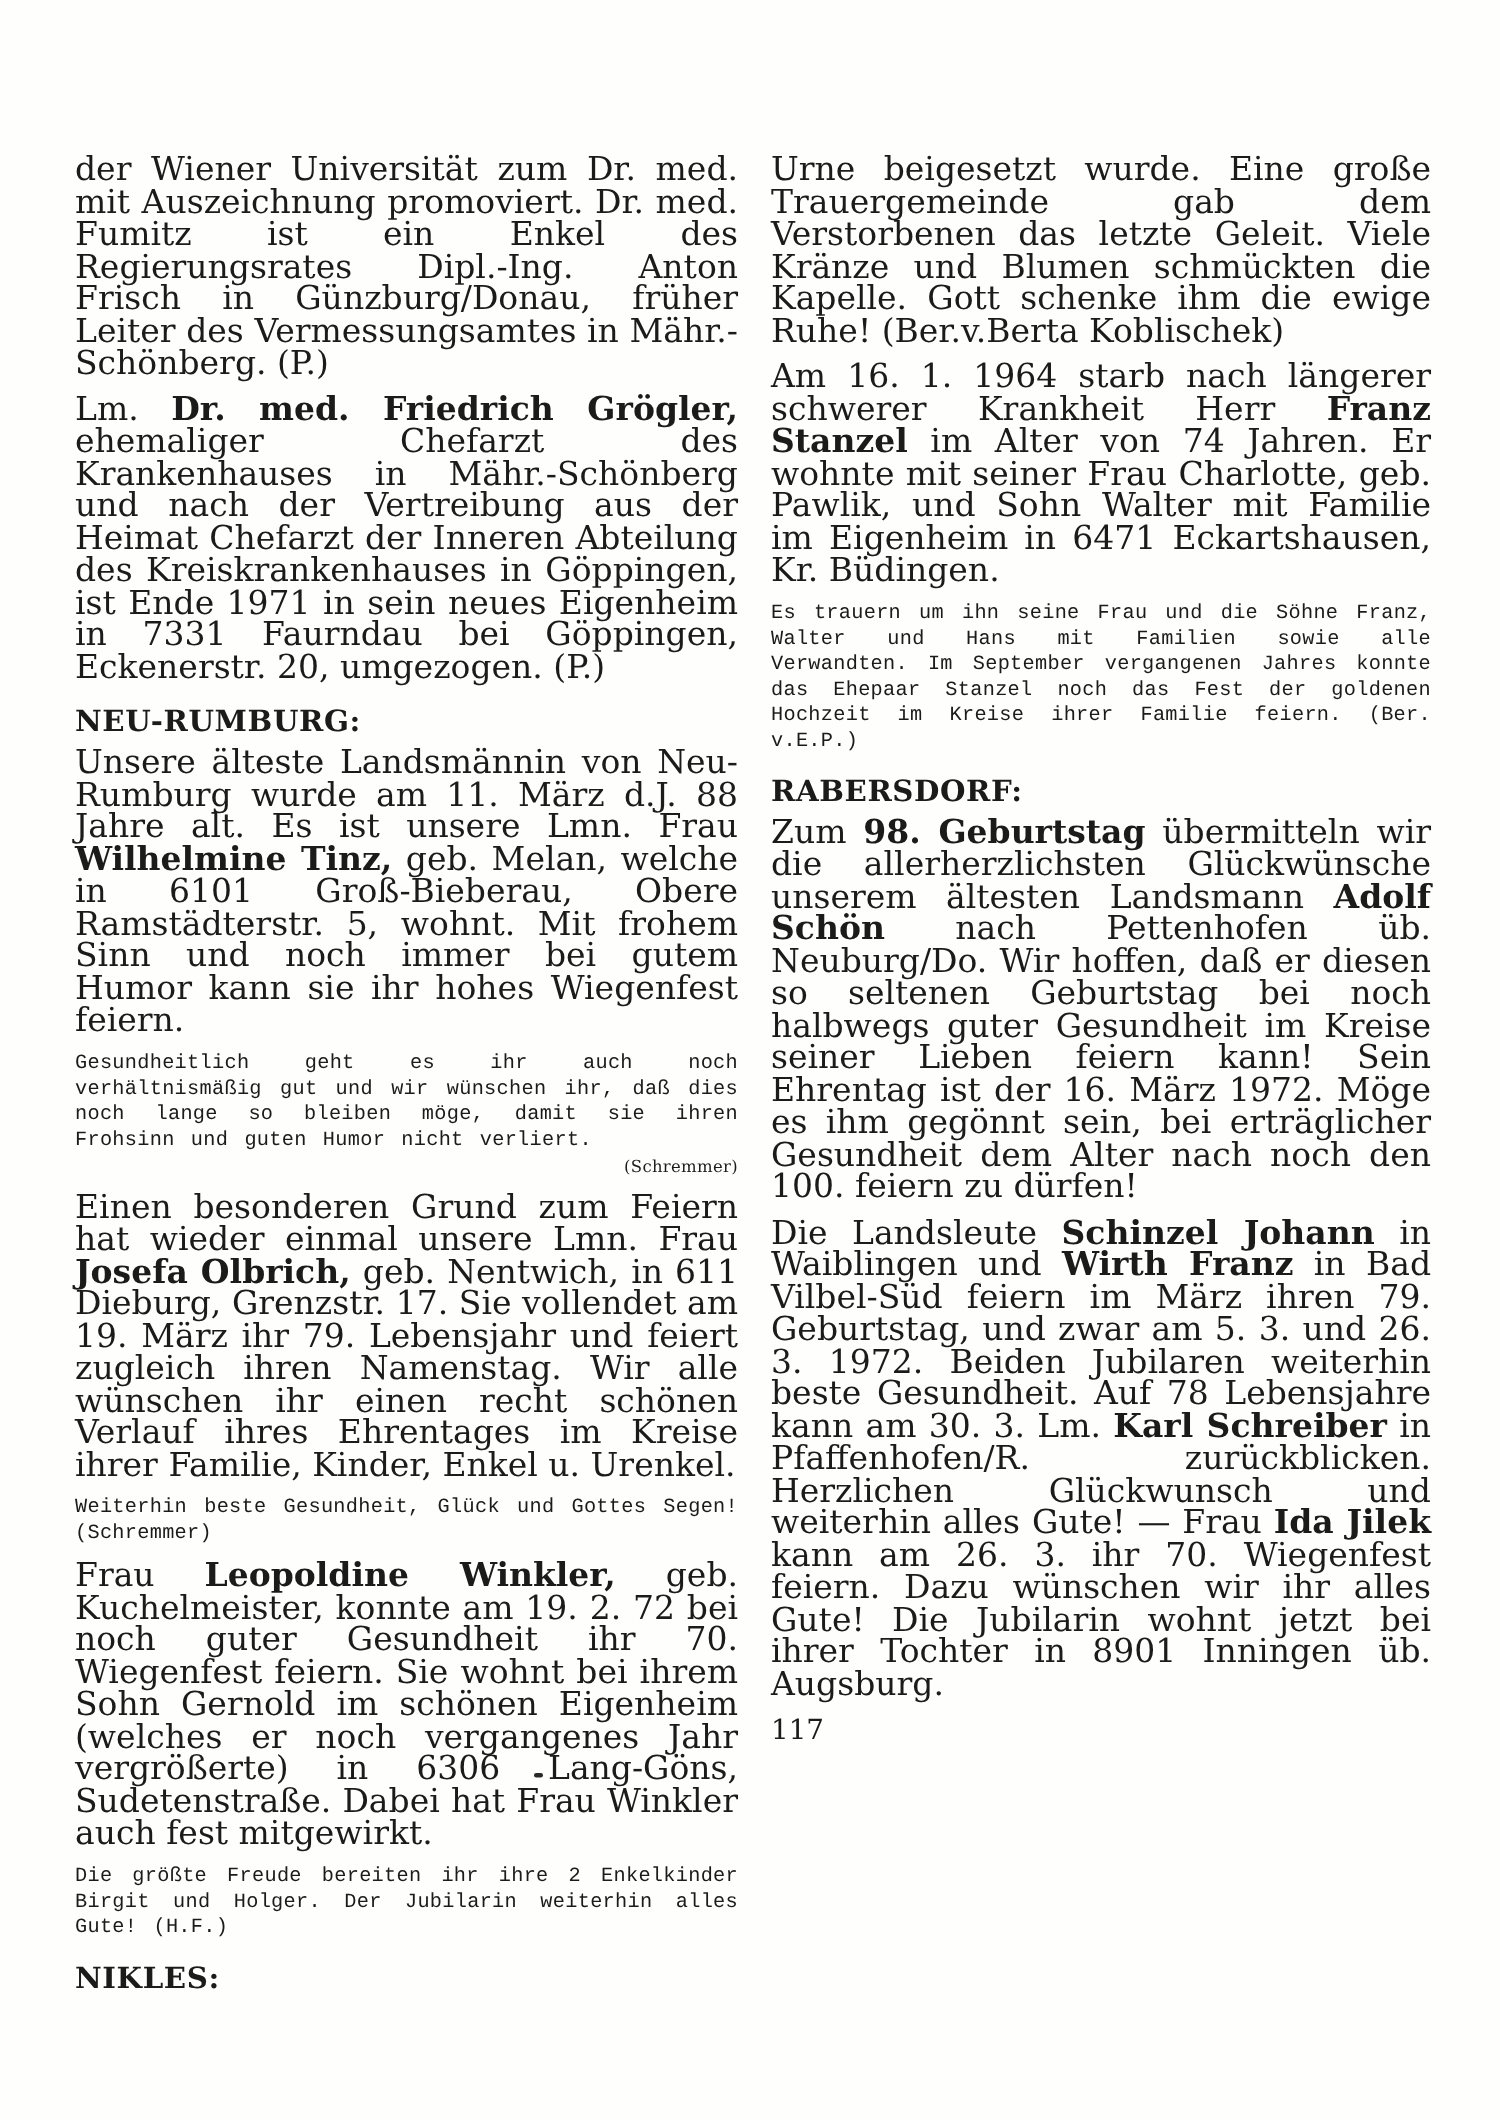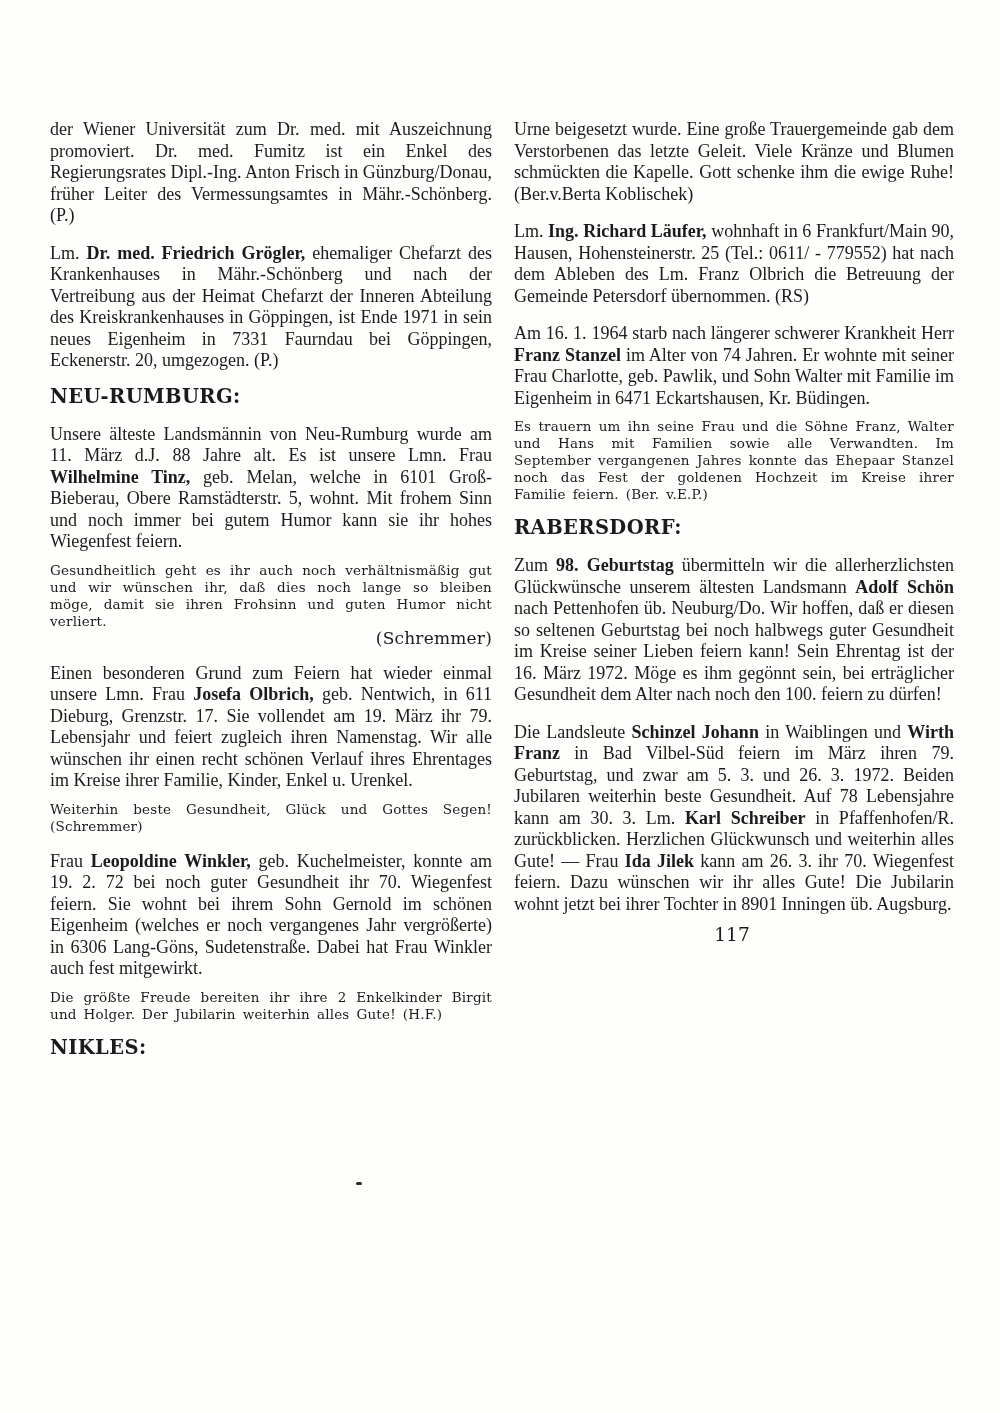--- a/index.html
+++ b/index.html
@@ -18,55 +18,55 @@
     overflow: hidden;
   }
   .column {
     position: absolute;
     top: 103px;
   }
   .column.left  { left: 50px;  width: 442px; }
   .column.right { left: 514px; width: 440px; }
 
   .paragraph {
-    font-size: 18px;
+    font-size: 22px;
     line-height: 21.5px;
     text-align: justify;
-    margin: 16px 0 9px 0;
+    margin: 0 0 9px 0;
     hyphens: auto;
-    font-family: Liberation Serif, serif;
     -webkit-hyphens: auto;
   }
   .small {
     font-size: 13.5px;
     line-height: 17px;
     text-align: justify;
     word-spacing: 2.5px;
     letter-spacing: 0.2px;
     margin: 1px 0 9px 0;
     hyphens: auto;
+    font-family: Liberation Mono, monospace;
     -webkit-hyphens: auto;
   }
   .small_right {
-    font-size: 17px;
+    font-size: 11px;
     line-height: 17px;
     text-align: right;
     letter-spacing: 0.2px;
     margin: -9px 0 9px 0;
   }
   .heading {
     font-size: 19.5px;
     font-weight: bold;
     letter-spacing: 0.4px;
     margin: 13px 0 6px 0;
   }
   .b { font-weight: bold; }
 
   .page-number {
-    text-align: center;
+    text-align: left;
     font-size: 18.5px;
     padding-right: 4px;
   }
   .ink-speck {
     position: absolute;
     left: 356px;
     top: 1182px;
     width: 6px;
     height: 3px;
     background: #2a2a2a;
@@ -86,21 +86,20 @@
       <p class="small_right"><span>(Schremmer)</span></p>
       <p class="paragraph"><span>Einen besonderen Grund zum Feiern hat wieder einmal unsere Lmn. Frau </span><span class="b">Josefa Olbrich,</span><span> geb. Nentwich, in 611 Dieburg, Grenzstr. 17. Sie vollendet am 19. März ihr 79. Lebensjahr und feiert zugleich ihren Namenstag. Wir alle wünschen ihr einen recht schönen Verlauf ihres Ehrentages im Kreise ihrer Familie, Kinder, Enkel u. Urenkel.</span></p>
       <p class="small"><span>Weiterhin beste Gesundheit, Glück und Gottes Segen! (Schremmer)</span></p>
       <p class="paragraph"><span>Frau </span><span class="b">Leopoldine Winkler,</span><span> geb. Kuchelmeister, konnte am 19. 2. 72 bei noch guter Gesundheit ihr 70. Wiegenfest feiern. Sie wohnt bei ihrem Sohn Gernold im schönen Eigenheim (welches er noch vergangenes Jahr vergrößerte) in 6306 Lang-Göns, Sudetenstraße. Dabei hat Frau Winkler auch fest mitgewirkt.</span></p>
       <p class="small"><span>Die größte Freude bereiten ihr ihre 2 Enkelkinder Birgit und Holger. Der Jubilarin weiterhin alles Gute! (H.F.)</span></p>
       <h2 class="heading"><span class="b">NIKLES:</span></h2>
     </div>
   <div class="column right">
 
   <p class="paragraph"><span>Urne beigesetzt wurde. Eine große Trauergemeinde gab dem Verstorbenen das letzte Geleit. Viele Kränze und Blumen schmückten die Kapelle. Gott schenke ihm die ewige Ruhe! (Ber.v.Berta Koblischek)</span></p>
-      <p class="paragraph"><span>Lm. </span><span class="b">Ing. Richard Läufer,</span><span> wohnhaft in 6 Frankfurt/Main 90, Hausen, Hohensteinerstr. 25 (Tel.: 0611/ - 779552) hat nach dem Ableben des Lm. Franz Olbrich die Betreuung der Gemeinde Petersdorf übernommen. (RS)</span></p>
       <p class="paragraph"><span>Am 16. 1. 1964 starb nach längerer schwerer Krankheit Herr </span><span class="b">Franz Stanzel</span><span> im Alter von 74 Jahren. Er wohnte mit seiner Frau Charlotte, geb. Pawlik, und Sohn Walter mit Familie im Eigenheim in 6471 Eckartshausen, Kr. Büdingen.</span></p>
       <p class="small"><span>Es trauern um ihn seine Frau und die Söhne Franz, Walter und Hans mit Familien sowie alle Verwandten. Im September vergangenen Jahres konnte das Ehepaar Stanzel noch das Fest der goldenen Hochzeit im Kreise ihrer Familie feiern. (Ber. v.E.P.)</span></p>
       <h2 class="heading"><span class="b">RABERSDORF:</span></h2>
       <p class="paragraph"><span>Zum </span><span class="b">98. Geburtstag</span><span> übermitteln wir die allerherzlichsten Glückwünsche unserem ältesten Landsmann </span><span class="b">Adolf Schön</span><span> nach Pettenhofen üb. Neuburg/Do. Wir hoffen, daß er diesen so seltenen Geburtstag bei noch halbwegs guter Gesundheit im Kreise seiner Lieben feiern kann! Sein Ehrentag ist der 16. März 1972. Möge es ihm gegönnt sein, bei erträglicher Gesundheit dem Alter nach noch den 100. feiern zu dürfen!</span></p>
       <p class="paragraph"><span>Die Landsleute </span><span class="b">Schinzel Johann</span><span> in Waiblingen und </span><span class="b">Wirth Franz</span><span> in Bad Vilbel-Süd feiern im März ihren 79. Geburtstag, und zwar am 5. 3. und 26. 3. 1972. Beiden Jubilaren weiterhin beste Gesundheit. Auf 78 Lebensjahre kann am 30. 3. Lm. </span><span class="b">Karl Schreiber</span><span> in Pfaffenhofen/R. zurückblicken. Herzlichen Glückwunsch und weiterhin alles Gute! — Frau </span><span class="b">Ida Jilek</span><span> kann am 26. 3. ihr 70. Wiegenfest feiern. Dazu wünschen wir ihr alles Gute! Die Jubilarin wohnt jetzt bei ihrer Tochter in 8901 Inningen üb. Augsburg.</span></p>
       <div class="page-number">117</div>
     </div>
   <div class="ink-speck"></div>
 </div>
 

